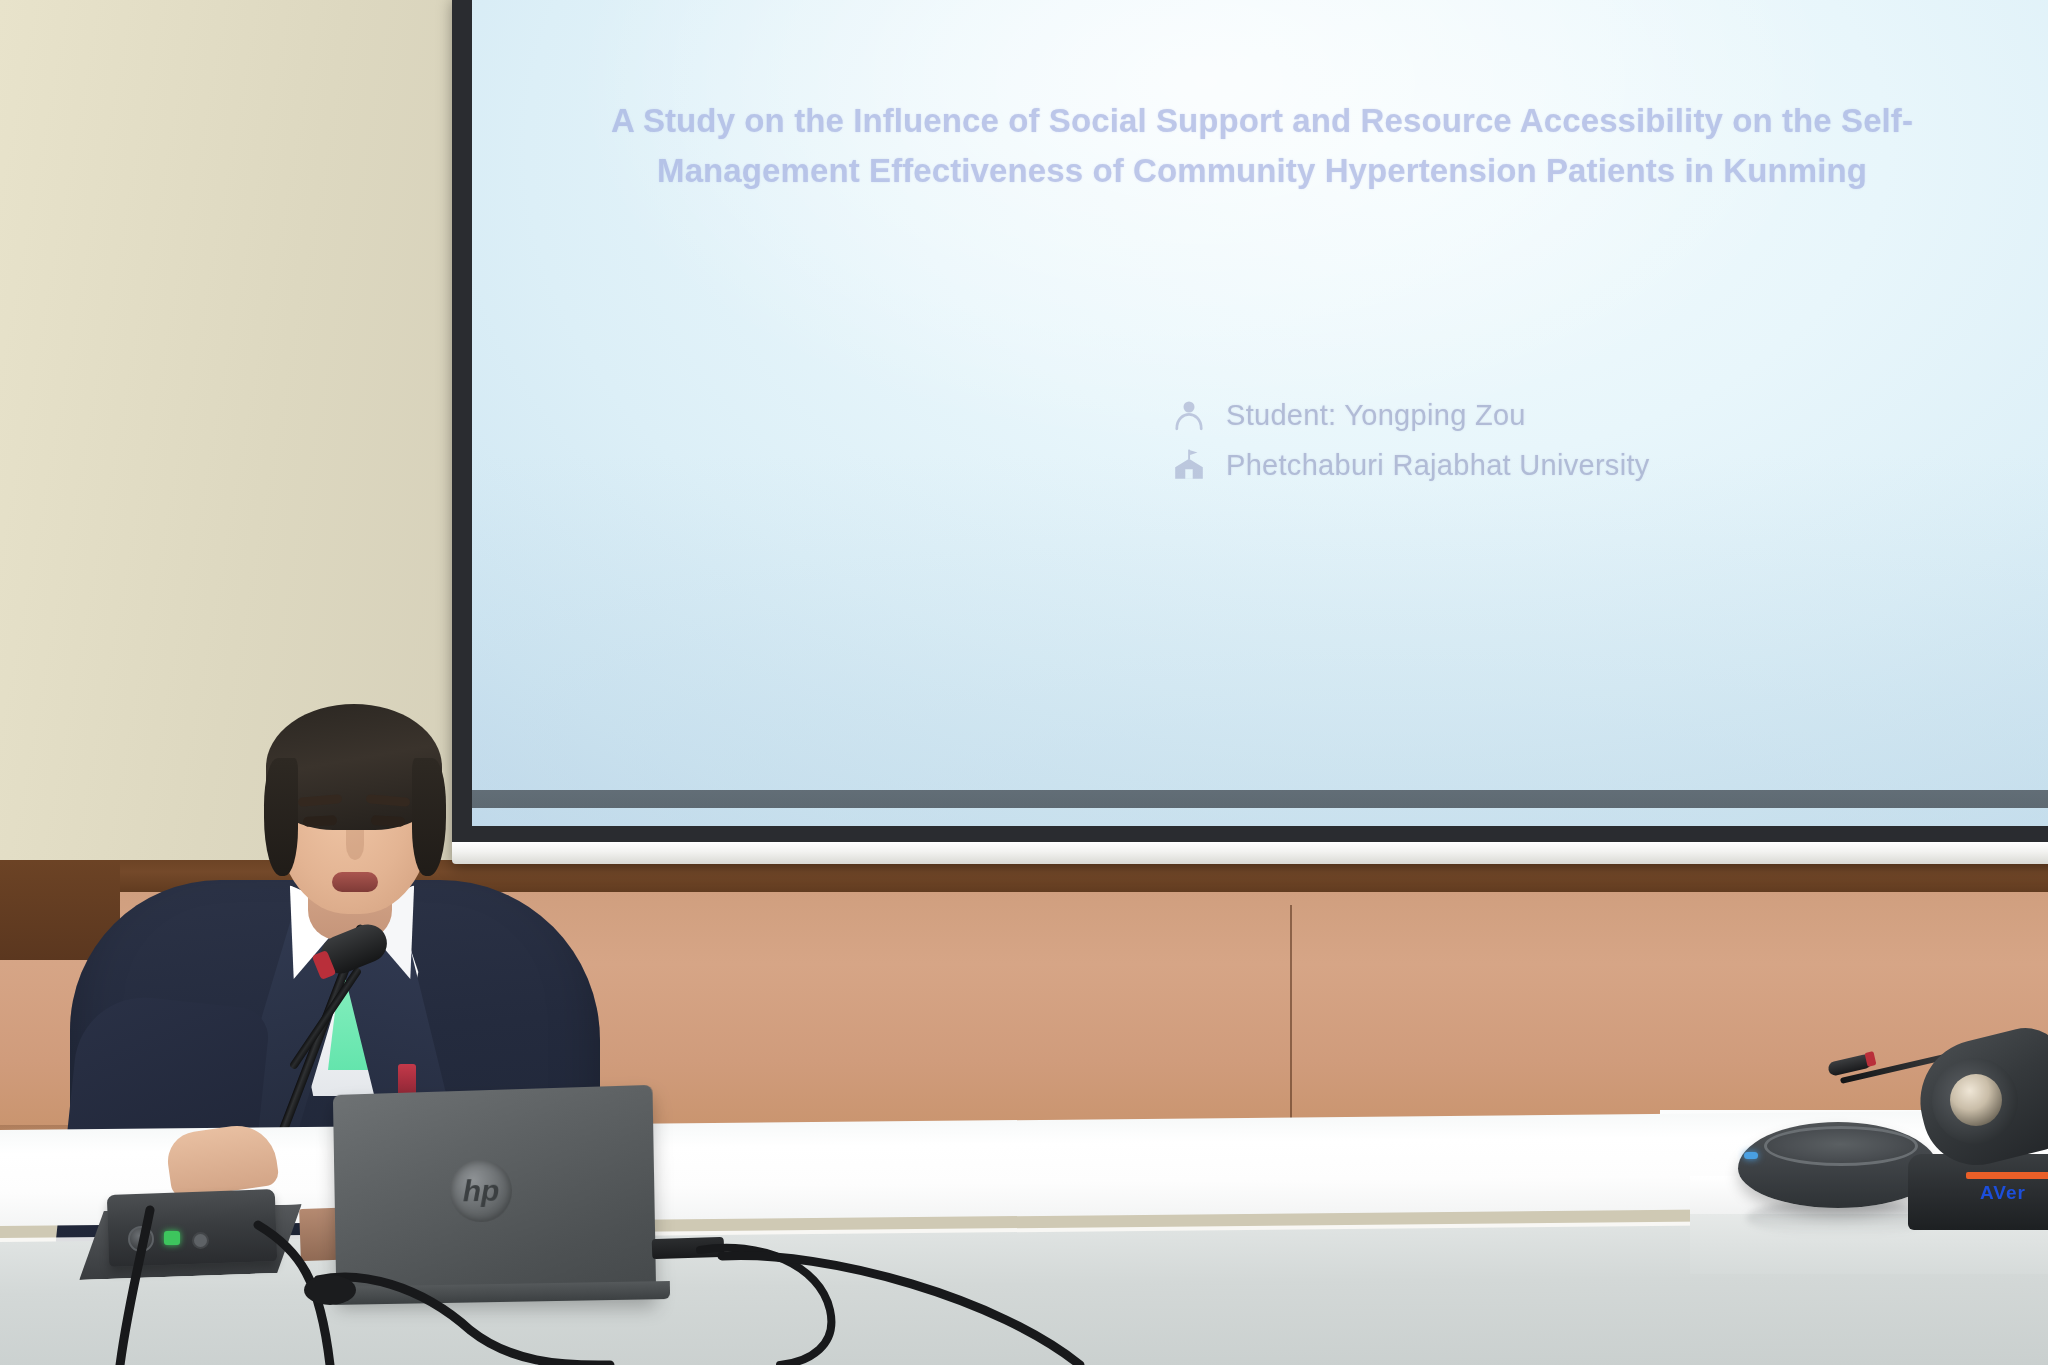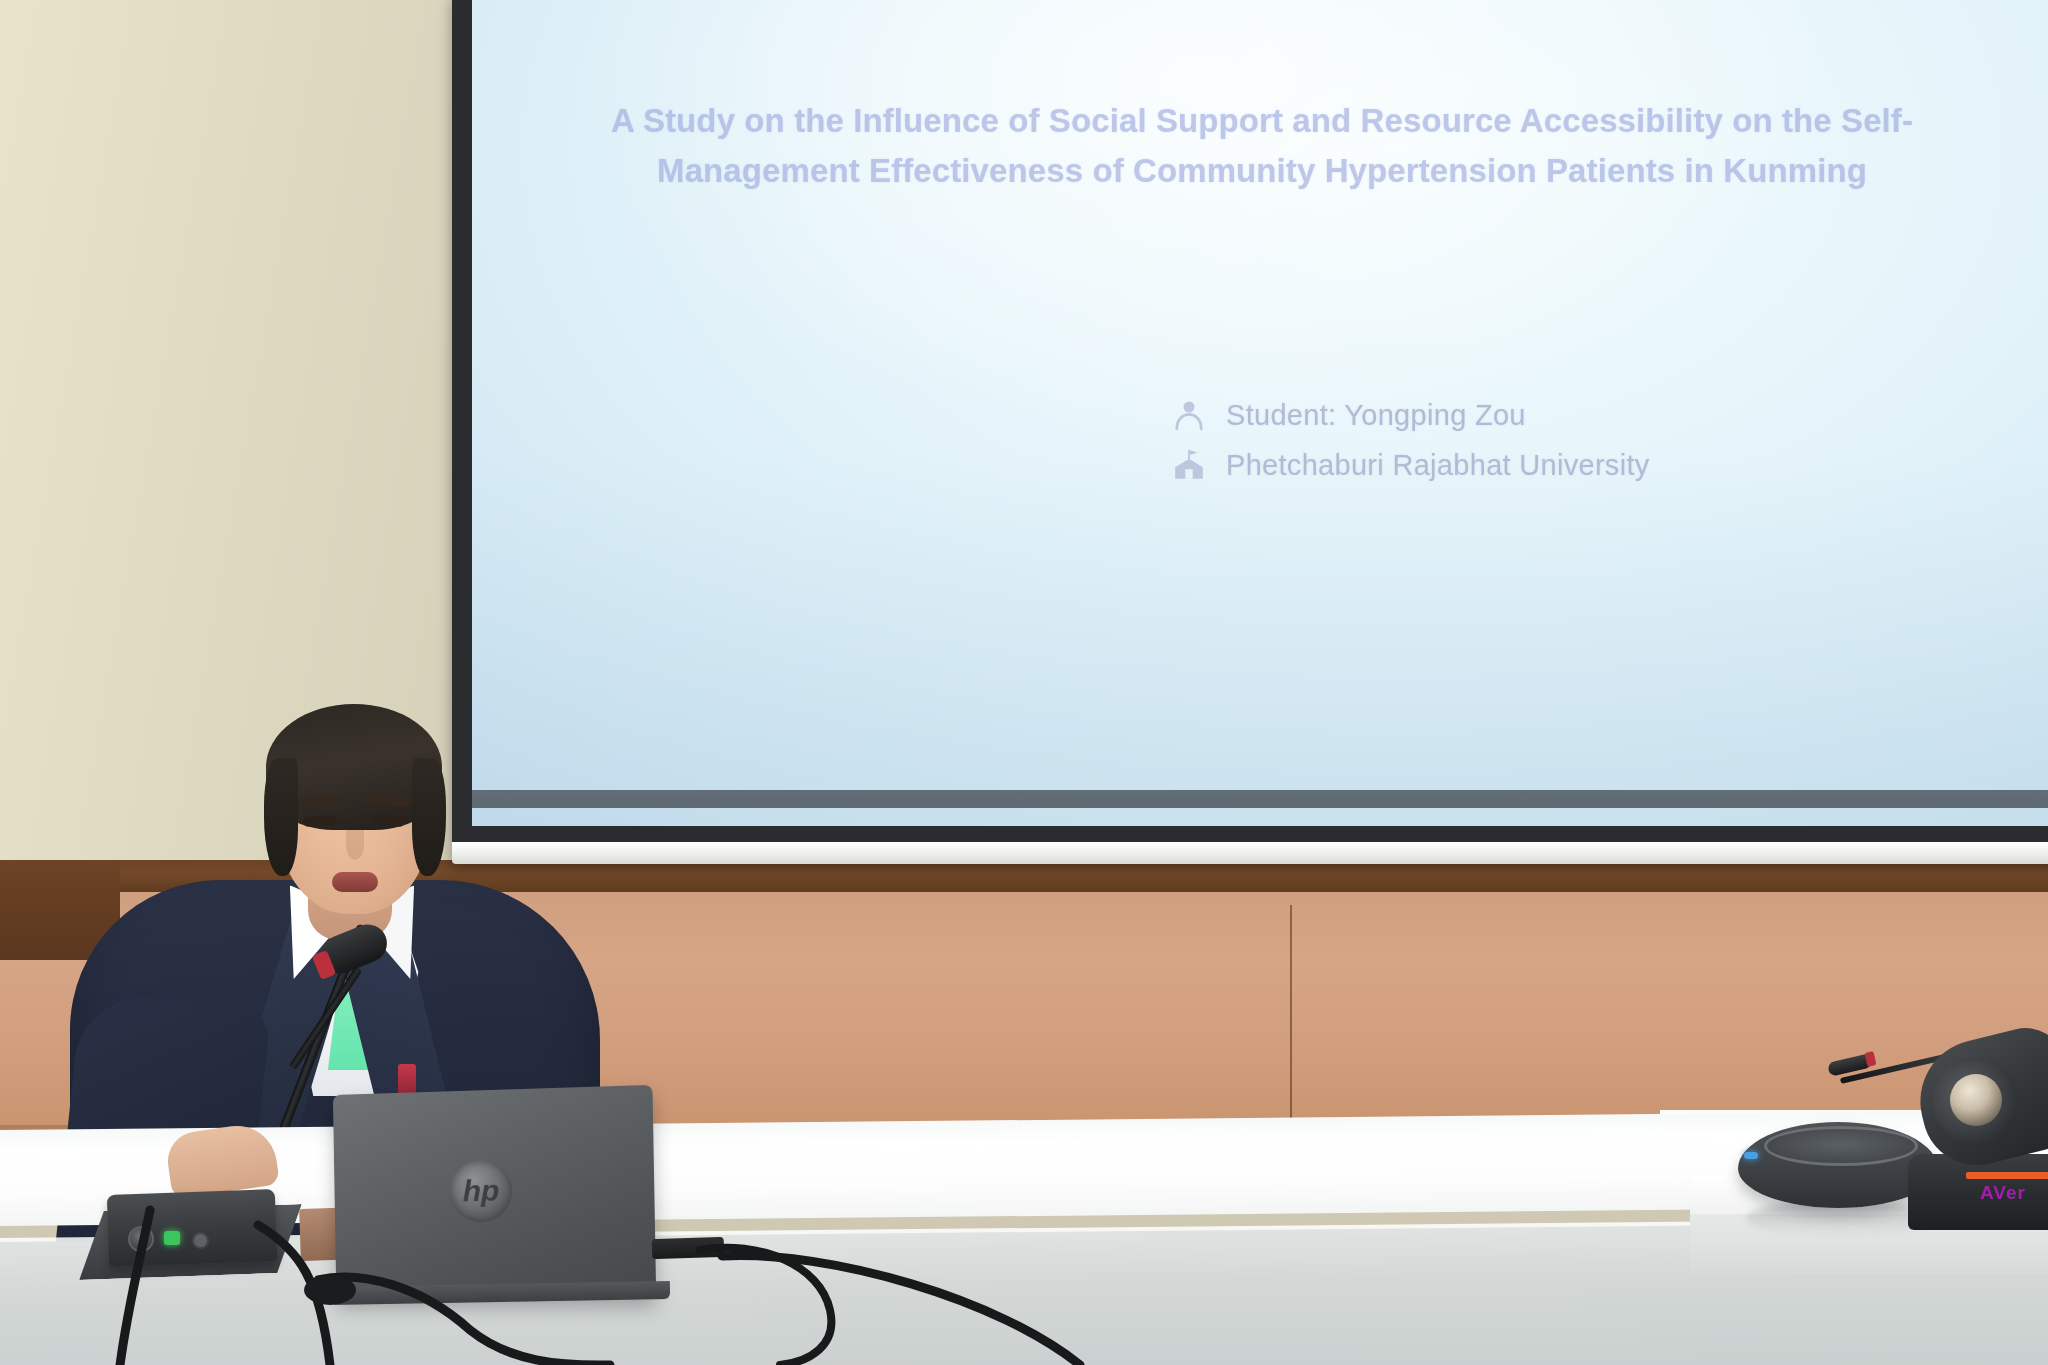--- a/index.html
+++ b/index.html
@@ -341,21 +341,21 @@
     border-radius:50%;filter:blur(3px);
   }
 
   .ptz-base{
     position:absolute;left:1908px;top:1154px;width:160px;height:76px;
     background:linear-gradient(180deg,#3a3e41 0%,#2c2f32 45%,#1d2022 100%);
     border-radius:14px 14px 6px 6px;
   }
   .ptz-brand{
     position:absolute;left:1980px;top:1182px;
-    color:#a21caf;font-size:19px;font-weight:bold;letter-spacing:1px;
+    color:#1d4ed8;font-size:19px;font-weight:bold;letter-spacing:1px;
     font-family:"Liberation Sans",sans-serif;
   }
   .ptz-stripe{
     position:absolute;left:1966px;top:1172px;width:86px;height:7px;
     background:#e8602a;border-radius:2px;
   }
   .ptz-head{
     position:absolute;left:1920px;top:1036px;width:152px;height:124px;
     background:linear-gradient(160deg,#4a4e51 0%,#35393c 45%,#222528 100%);
     border-radius:62px 40px 40px 54px;

